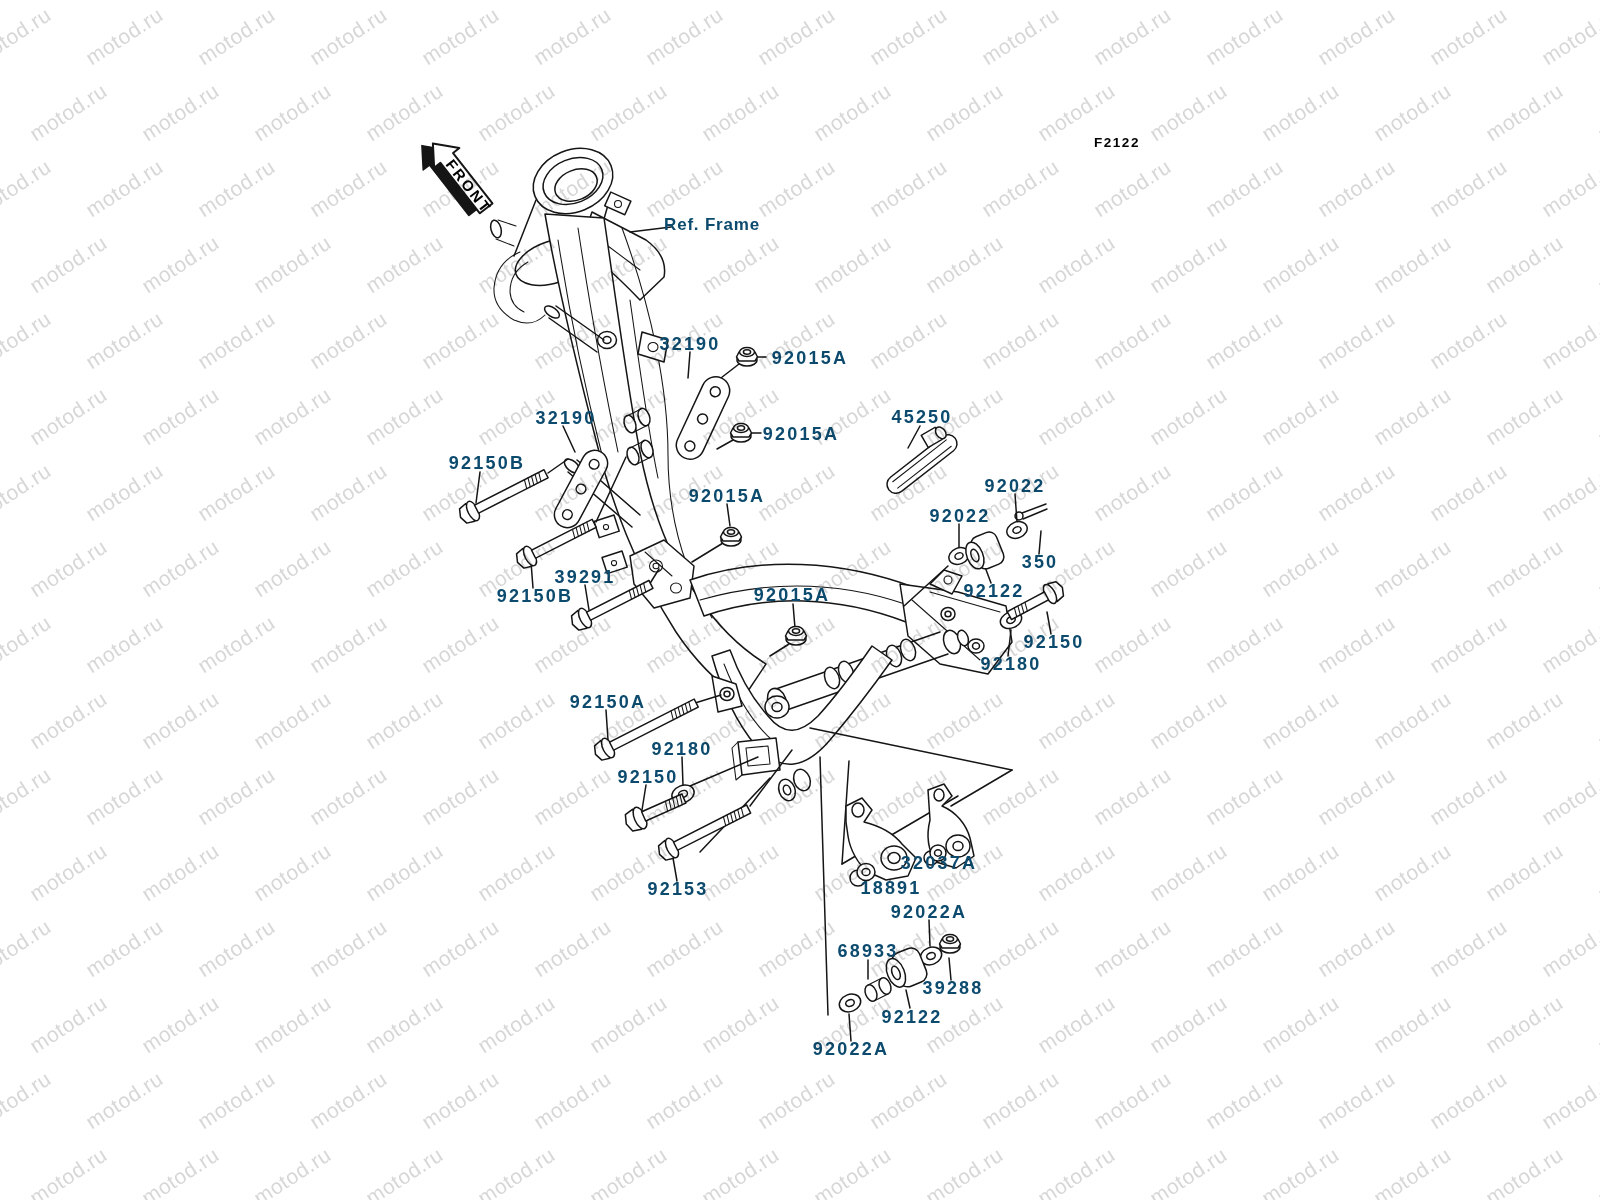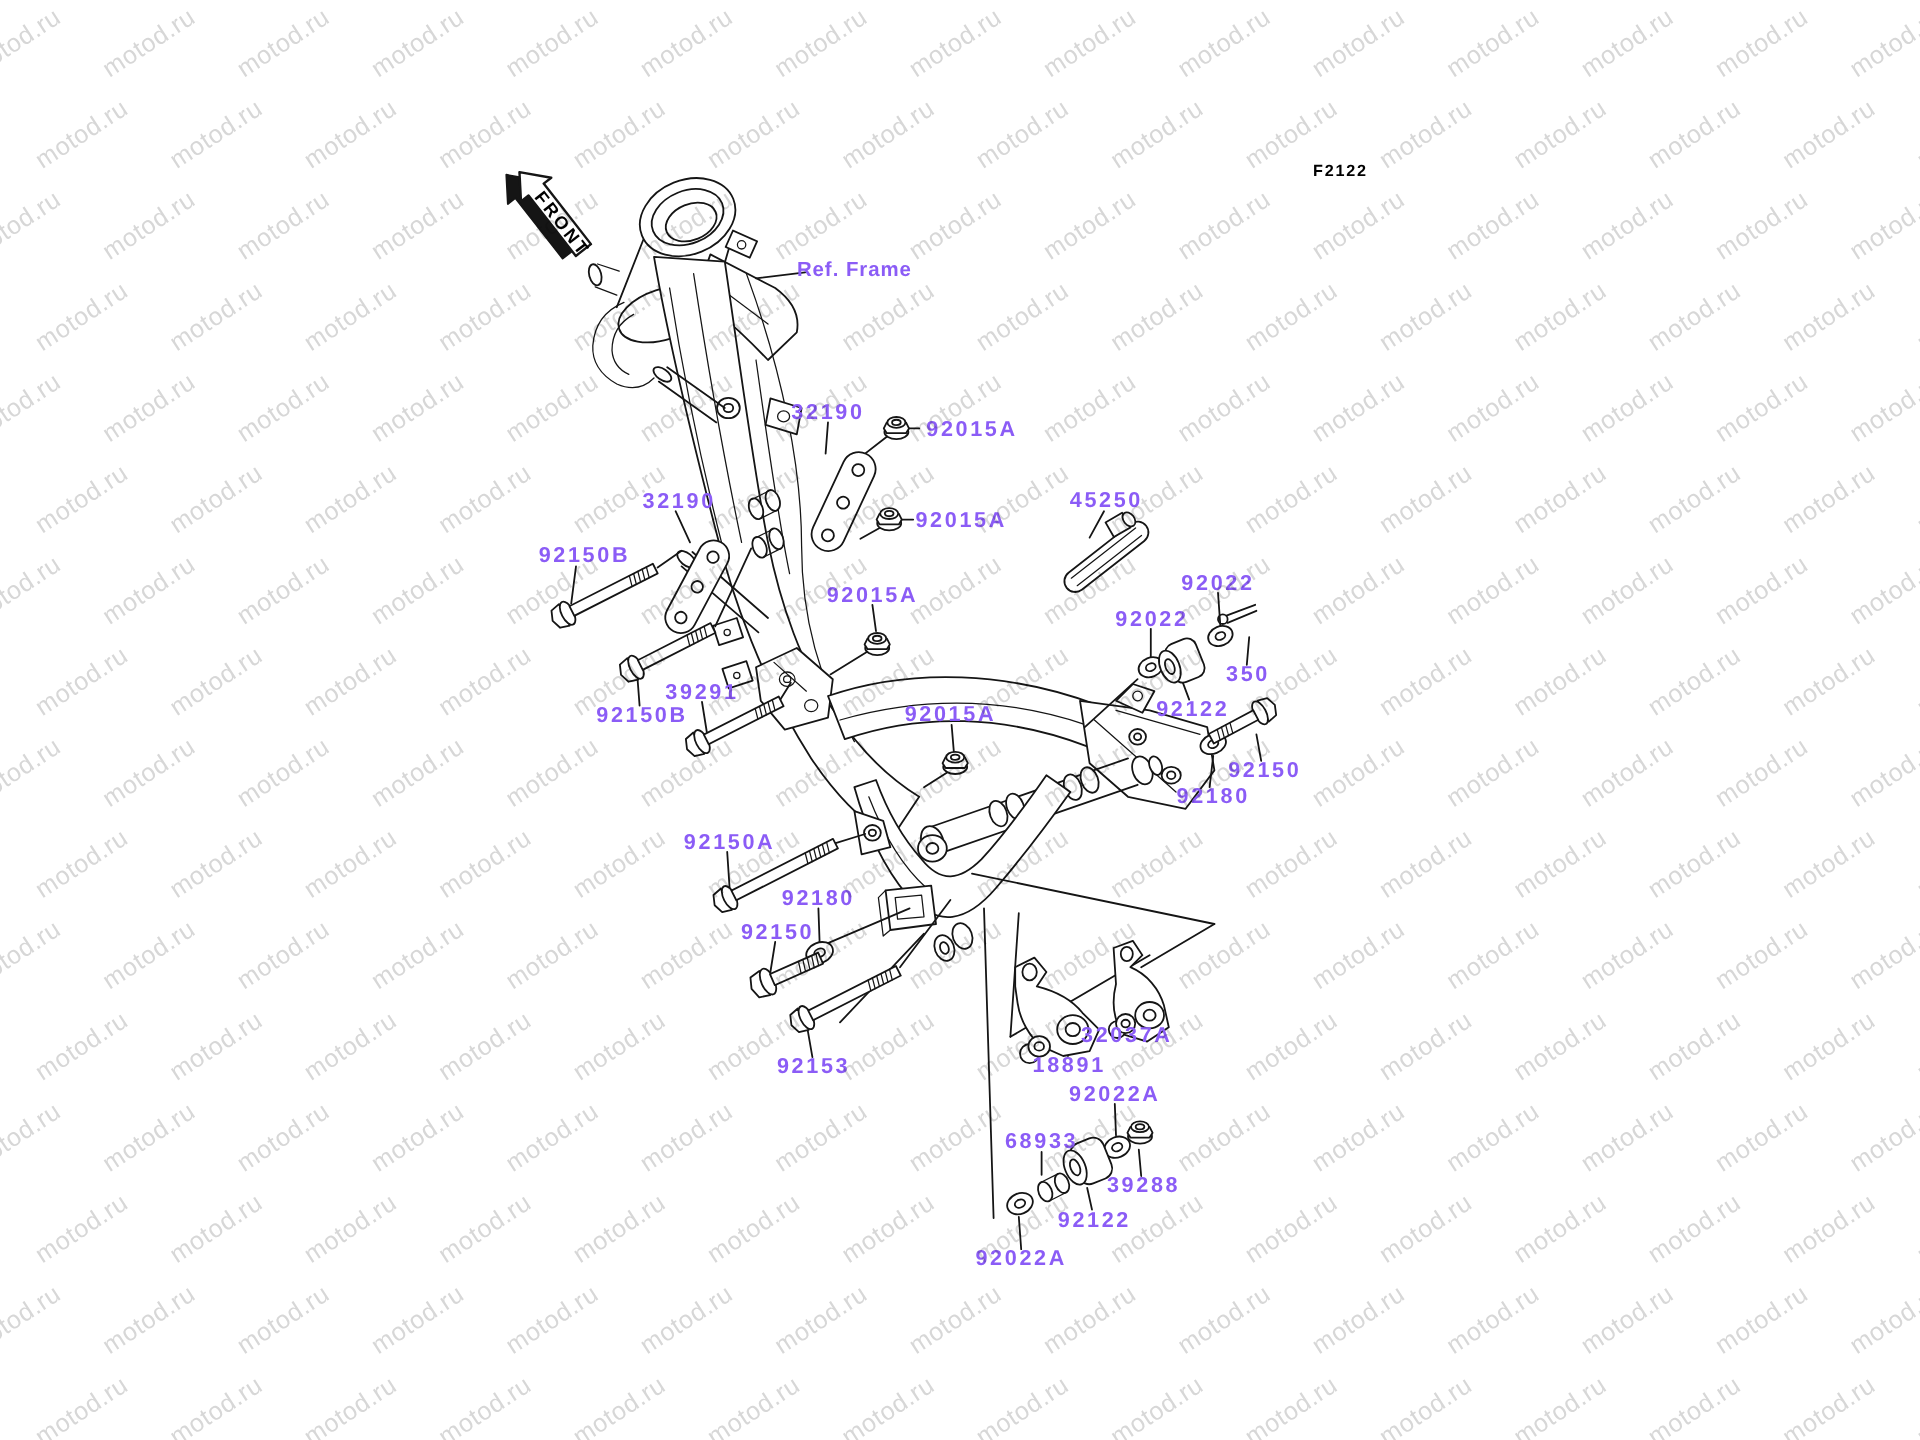--- a/index.html
+++ b/index.html
@@ -14,21 +14,21 @@
   #diagram path,#diagram ellipse,#diagram line,#diagram polygon,#diagram rect,#diagram circle{
       stroke:#151515;fill:none;stroke-width:1.5;stroke-linecap:round;stroke-linejoin:round;}
   #diagram .fw{fill:#ffffff;}
   #diagram .thin{stroke-width:1.05;}
   #diagram .leader{stroke-width:1.1;}
   #diagram .dark{fill:#151515;}
   #diagram text{stroke:none;fill:#000;}
   
   #callouts{position:absolute;inset:0;z-index:4;pointer-events:none;}
   .part-label{position:absolute;transform:translate(-50%,-50%);font-weight:700;font-size:18px;
-      letter-spacing:2.2px;color:#8b5cf6;white-space:nowrap;}
+      letter-spacing:2.2px;color:#0c4a6e;white-space:nowrap;}
   .part-label.tight{letter-spacing:.8px;font-size:17px;}
   .fig-code{position:absolute;transform:translate(-50%,-50%);font-weight:700;font-size:13.5px;
       letter-spacing:1.5px;color:#000;z-index:4;}
 </style>
 </head>
 <body>
 
 <div id="canvas">
 
   <svg id="diagram" width="1600" height="1200" viewBox="0 0 1600 1200">

